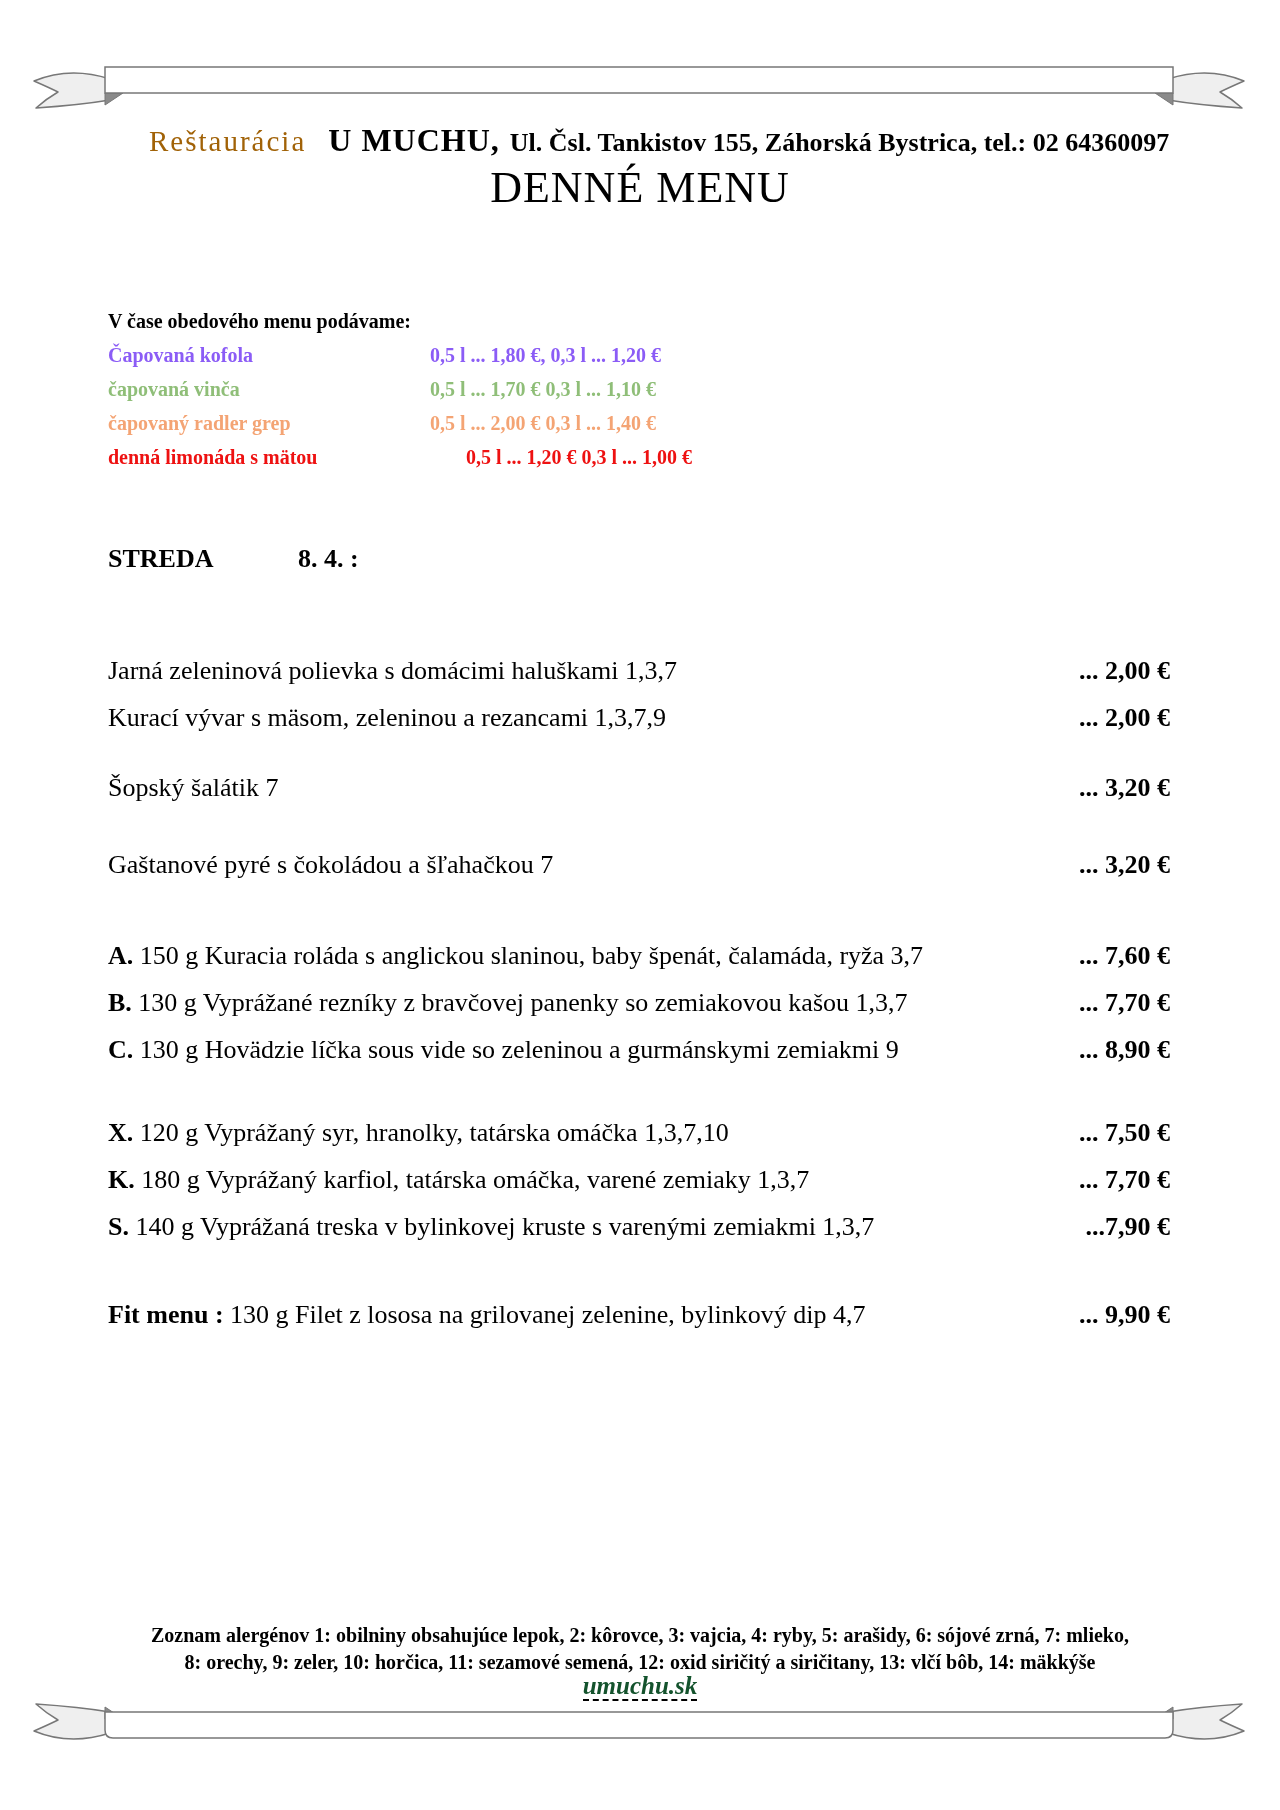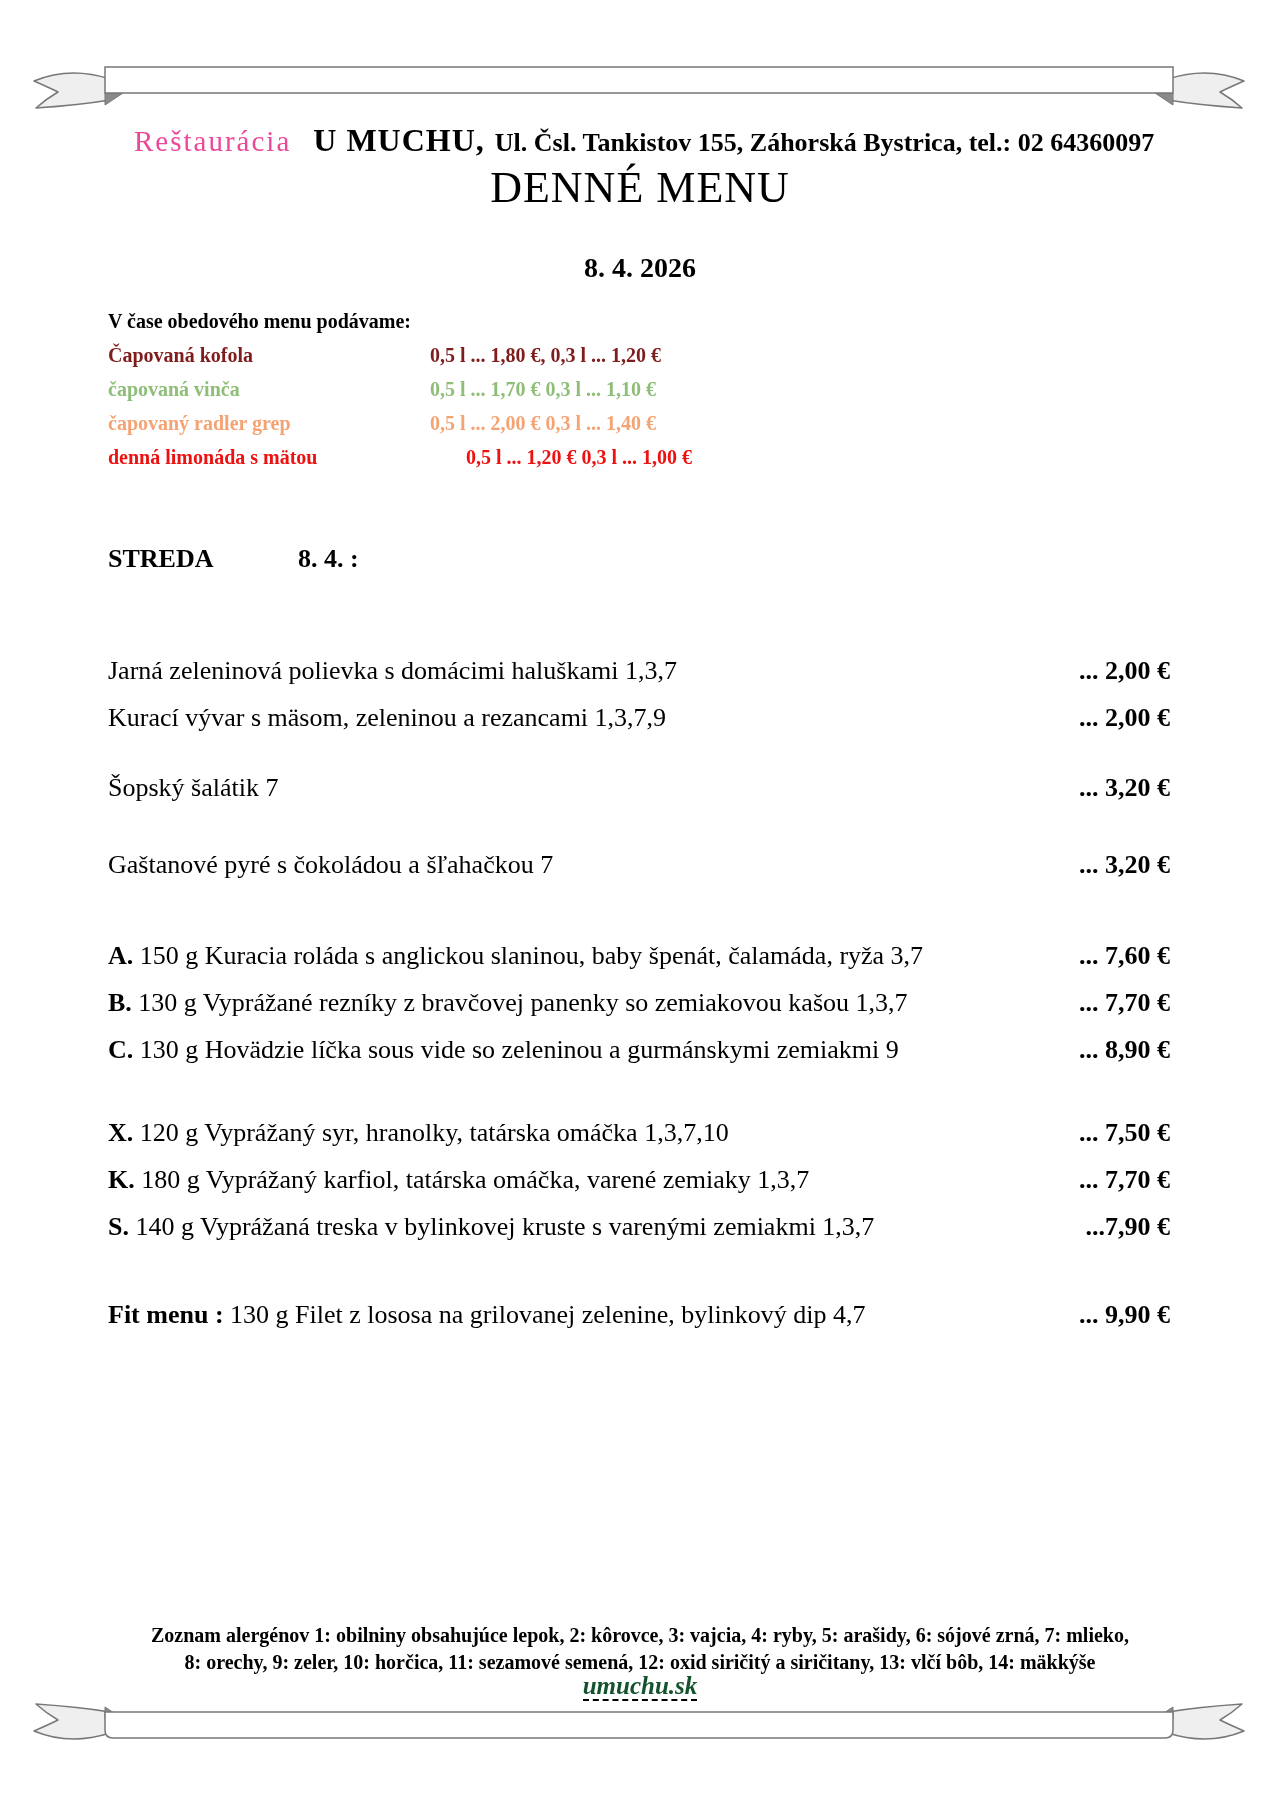--- a/index.html
+++ b/index.html
@@ -11,21 +11,21 @@
     font-family:"Liberation Serif","DejaVu Serif",serif;
     color:#000;
     overflow:hidden;
   }
   svg.ribbon{position:absolute;left:0;}
   
   #header-line{
     position:absolute;top:122px;left:134px;
     display:flex;align-items:baseline;white-space:nowrap;
   }
-  #restaurant-label{font-size:29px;letter-spacing:2px;color:#ec4899;}
+  #restaurant-label{font-size:29px;letter-spacing:2px;color:#a16207;margin-left:15px;}
   #restaurant-name{font-size:32px;font-weight:bold;letter-spacing:1px;margin-left:22px;}
   #restaurant-address{font-size:26px;font-weight:bold;margin-left:10px;}
   #page-title{
     position:absolute;top:162px;left:0;width:100%;
     text-align:center;font-size:44px;letter-spacing:1px;
   }
   #menu-date{
     position:absolute;top:252px;left:0;width:100%;
     text-align:center;font-size:28px;font-weight:bold;
   }
@@ -80,26 +80,25 @@
     <rect x="105" y="67" width="1068" height="26" fill="#ffffff" stroke="#777" stroke-width="1.5"></rect>
   </svg>
 
   <div id="header-line">
     <span id="restaurant-label">Reštaurácia</span>
     <span id="restaurant-name">U MUCHU,</span>
     <span id="restaurant-address">Ul. Čsl. Tankistov 155,  Záhorská Bystrica, tel.:  02 64360097</span>
   </div>
 
   <div id="page-title">DENNÉ MENU</div>
-  <div id="menu-date">8. 4. 2026</div>
 
   <div id="drinks">
     <div id="drinks-intro">V čase obedového menu podávame:</div>
     <div id="drinks-list">
-        <div class="drink-row" style="color: #7f1d1d;">
+        <div class="drink-row" style="color: #8b5cf6;">
           <span class="drink-name">Čapovaná kofola</span>
           <span class="drink-prices">0,5 l ... 1,80 €,  0,3 l ... 1,20 €</span>
         </div>
         <div class="drink-row" style="color: rgb(143, 190, 120);">
           <span class="drink-name">čapovaná vinča</span>
           <span class="drink-prices">0,5 l ... 1,70 €  0,3 l ... 1,10 €</span>
         </div>
         <div class="drink-row" style="color: rgb(244, 164, 116);">
           <span class="drink-name">čapovaný radler grep</span>
           <span class="drink-prices">0,5 l ... 2,00 €  0,3 l ... 1,40 €</span>

